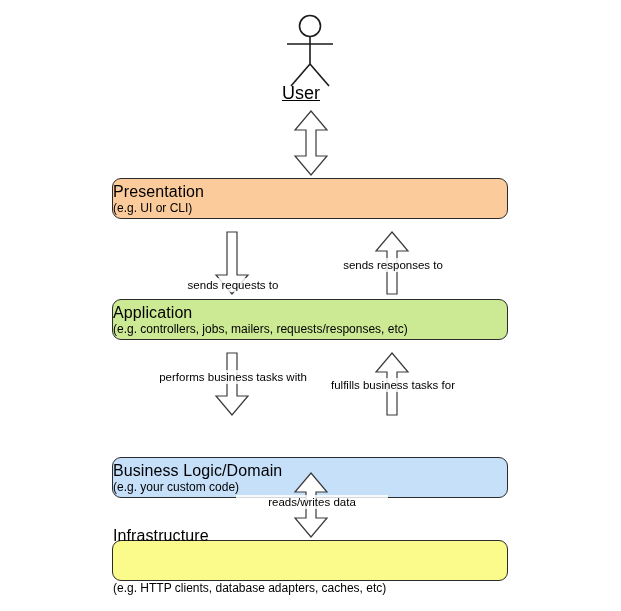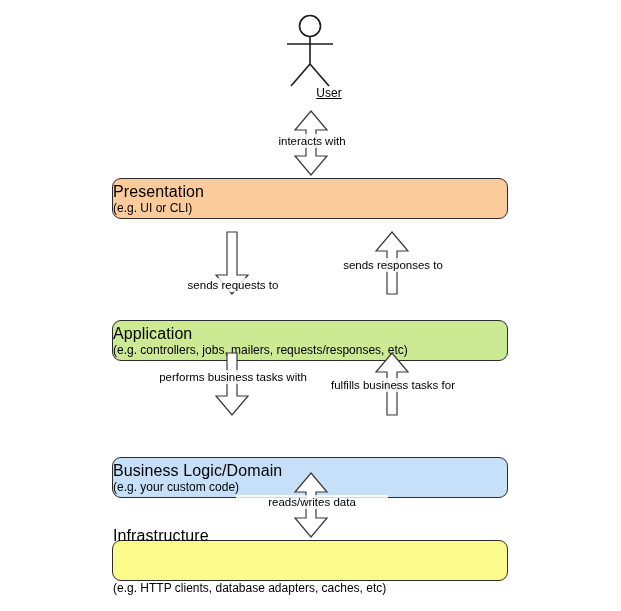--- a/index.html
+++ b/index.html
@@ -21,25 +21,25 @@
   .abs { position: absolute; }
 
   
   #actor-user {
     left: 270px;
     top: 14px;
     width: 80px;
     height: 80px;
   }
   #actor-label {
-    left: 279px;
+    left: 251px;
     top: 85px;
     width: 100px;
     text-align: center;
-    font-size: 12px;
+    font-size: 18px;
     line-height: 16px;
     color: #000;
     text-decoration: underline;
   }
 
   
   .layer-box {
     left: 112px;
     width: 396px;
     height: 41px;
@@ -96,38 +96,37 @@
     <line x1="40" y1="23" x2="40" y2="50" stroke="#1a1a1a" stroke-width="1.6"></line>
     <line x1="17" y1="30" x2="63" y2="30" stroke="#1a1a1a" stroke-width="1.6"></line>
     <line x1="40" y1="50" x2="21" y2="72" stroke="#1a1a1a" stroke-width="1.6"></line>
     <line x1="40" y1="50" x2="59" y2="72" stroke="#1a1a1a" stroke-width="1.6"></line>
   </svg>
   <div class="abs" id="actor-label">User</div>
 
   <svg class="abs arrow-svg" style="left:293px; top:110px;" width="36" height="66" viewBox="0 0 36 66">
     <path class="arrow-shape" d="M18 1 L34 20 L23 20 L23 46 L34 46 L18 65 L2 46 L13 46 L13 20 L2 20 Z"></path>
   </svg>
-  <div class="abs edge-label" style="left:238px; top:134px; width:146px; text-align:center;">interacts with</div>
 
   <div class="abs layer-box" id="box-presentation" style="background: rgb(251, 203, 155);">
     <div class="layer-title">Presentation</div>
     <div class="layer-sub">(e.g. UI or CLI)</div>
   </div>
 
   <svg class="abs arrow-svg" style="left:214px; top:231px;" width="36" height="64" viewBox="0 0 36 64">
     <path class="arrow-shape" d="M13 1 L23 1 L23 44 L34 44 L18 63 L2 44 L13 44 Z"></path>
   </svg>
   <div class="abs edge-label" style="left:158px; top:249px; width:148px; text-align:center;margin-top:29px;">sends requests to</div>
 
   <svg class="abs arrow-svg" style="left:374px; top:231px;" width="36" height="64" viewBox="0 0 36 64">
     <path class="arrow-shape" d="M18 1 L34 20 L23 20 L23 63 L13 63 L13 20 L2 20 Z"></path>
   </svg>
   <div class="abs edge-label" style="left:318px; top:258px; width:148px; text-align:center;">sends responses to</div>
 
-  <div class="abs layer-box" id="box-application" style="background: rgb(204, 233, 147); margin-top: 21px;">
+  <div class="abs layer-box" id="box-application" style="background: rgb(204, 233, 147);">
     <div class="layer-title">Application</div>
     <div class="layer-sub">(e.g. controllers, jobs, mailers, requests/responses, etc)</div>
   </div>
 
   <svg class="abs arrow-svg" style="left:214px; top:352px;" width="36" height="64" viewBox="0 0 36 64">
     <path class="arrow-shape" d="M13 1 L23 1 L23 44 L34 44 L18 63 L2 44 L13 44 Z"></path>
   </svg>
   <div class="abs edge-label" style="left:132px; top:370px; width:200px; text-align:center;">performs business tasks with</div>
 
   <svg class="abs arrow-svg" style="left:374px; top:352px;" width="36" height="64" viewBox="0 0 36 64">

